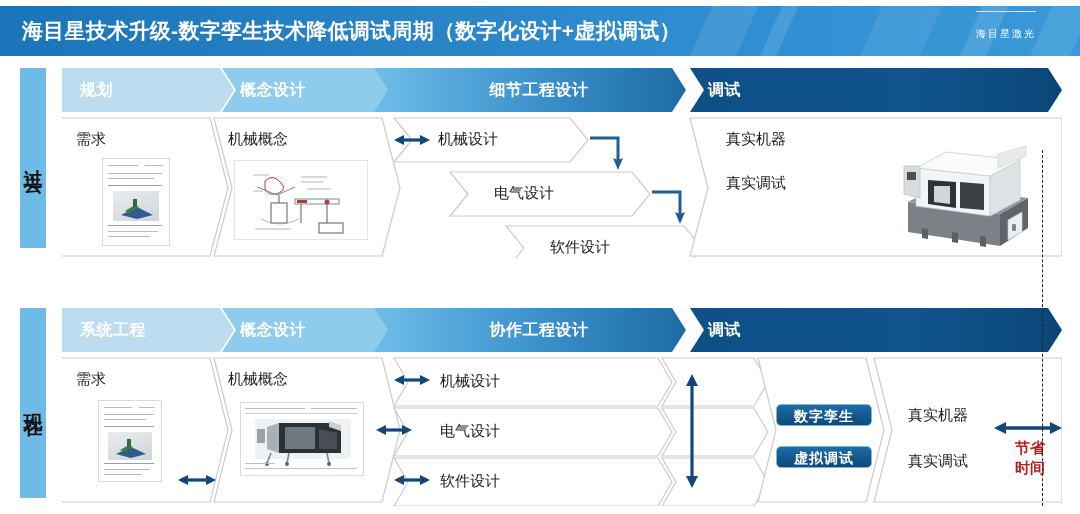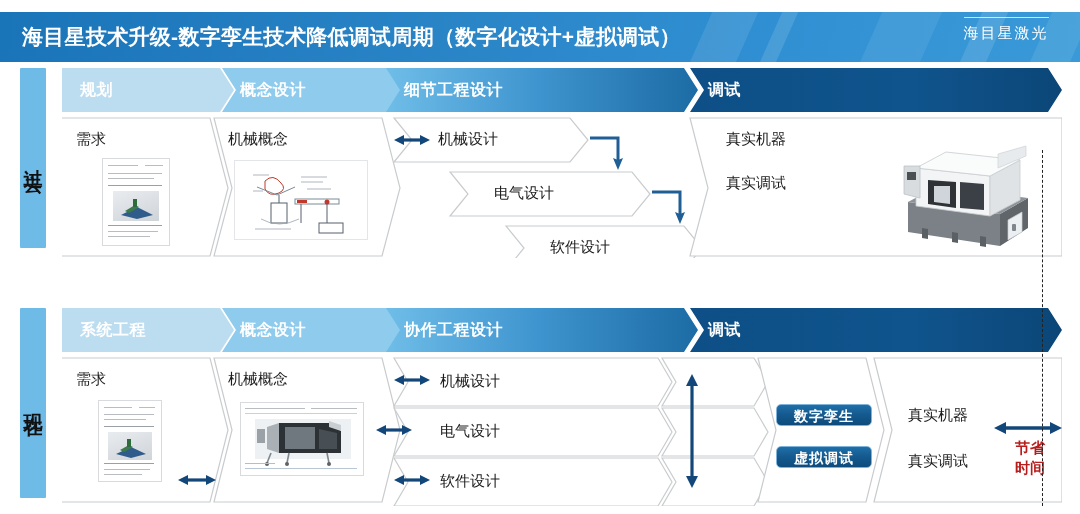--- a/index.html
+++ b/index.html
@@ -4,21 +4,21 @@
 <style>
   html,body{margin:0;padding:0;background:#fff;}
   body{
     width:1080px;height:514px;overflow:hidden;position:relative;
     font-family:"Liberation Sans","DejaVu Sans",sans-serif;
     color:#222;
   }
 
   
   .header{
-    position:absolute;left:0;top:12px;width:1080px;height:50px;
+    position:absolute;left:0;top:6px;width:1080px;height:50px;
     background:linear-gradient(100deg,#1a74b8 0%,#2b86c8 45%,#2f8fd2 70%,#3a9ad8 100%);
     overflow:hidden;
   }
   .header .sheen{
     position:absolute;top:-40px;height:180px;width:46px;
     background:rgba(255,255,255,0.10);transform:skewX(-24deg);
   }
   .header .sheen.s1{left:690px;}
   .header .sheen.s2{left:760px;width:16px;background:rgba(255,255,255,0.13);}
   .header .sheen.s3{left:860px;width:60px;background:rgba(255,255,255,0.08);}
@@ -31,22 +31,22 @@
   }
   .logo{
     position:absolute;right:14px;top:5px;width:120px;height:42px;
     text-align:center;
   }
   .logo-main{
     font-size:19px;font-weight:bold;color:#ffffff;letter-spacing:0.5px;
     font-style:italic;line-height:20px;
   }
   .logo-sub{
-    font-size:15px;color:#ffffff;letter-spacing:2px;line-height:14px;
-    border-top:1px solid rgba(255,255,255,.75);display:inline-block;padding-top:8px;
+    font-size:10px;color:#ffffff;letter-spacing:2px;line-height:14px;
+    border-top:1px solid rgba(255,255,255,.75);display:inline-block;padding-top:15px;
   }
 
   
   .section{position:absolute;left:0;width:1080px;}
   .sec-past{top:60px;height:200px;}
   .sec-now{top:300px;height:208px;}
 
   .vtab{
     position:absolute;left:20px;width:26px;
     background:#6fbbe8;border-radius:1px;
@@ -65,23 +65,23 @@
     position:absolute;top:0;height:44px;
     display:flex;align-items:center;
     color:#ffffff;font-size:16px;font-weight:bold;
     padding-left:18px;box-sizing:border-box;
     letter-spacing:0.5px;
   }
   .chev.c1{left:0;width:172px;background:#bcdcf0;
     clip-path:polygon(0 0,158px 0,172px 50%,158px 100%,0 100%);}
   .chev.c2{left:160px;width:180px;background:#8ecbed;
     clip-path:polygon(0 0,166px 0,180px 50%,166px 100%,0 100%,14px 50%);}
-  .chev.c3{left:324px;width:312px;
+  .chev.c3{left:312px;width:312px;
     background:linear-gradient(90deg,#6fbde8 0%,#3f95cf 48%,#1c6ba5 100%);
-    clip-path:polygon(0 0,298px 0,312px 50%,298px 100%,0 100%,14px 50%);}
+    clip-path:polygon(0 0,298px 0,312px 50%,298px 100%,0 100%,14px 50%);justify-content:center;}
   .chev.c4{left:628px;width:372px;
     background:linear-gradient(90deg,#0d4f86 0%,#10548d 55%,#0c4madrid 100%);
     background:linear-gradient(90deg,#0d4f86 0%,#10548d 60%,#0b4677 100%);
     clip-path:polygon(0 0,358px 0,372px 50%,358px 100%,0 100%,14px 50%);text-align:right;}
 
   
   .body{position:absolute;left:62px;width:1000px;}
   .sec-past .body{top:56px;height:142px;}
   .sec-now  .body{top:56px;height:150px;}
   .card-lbl{

